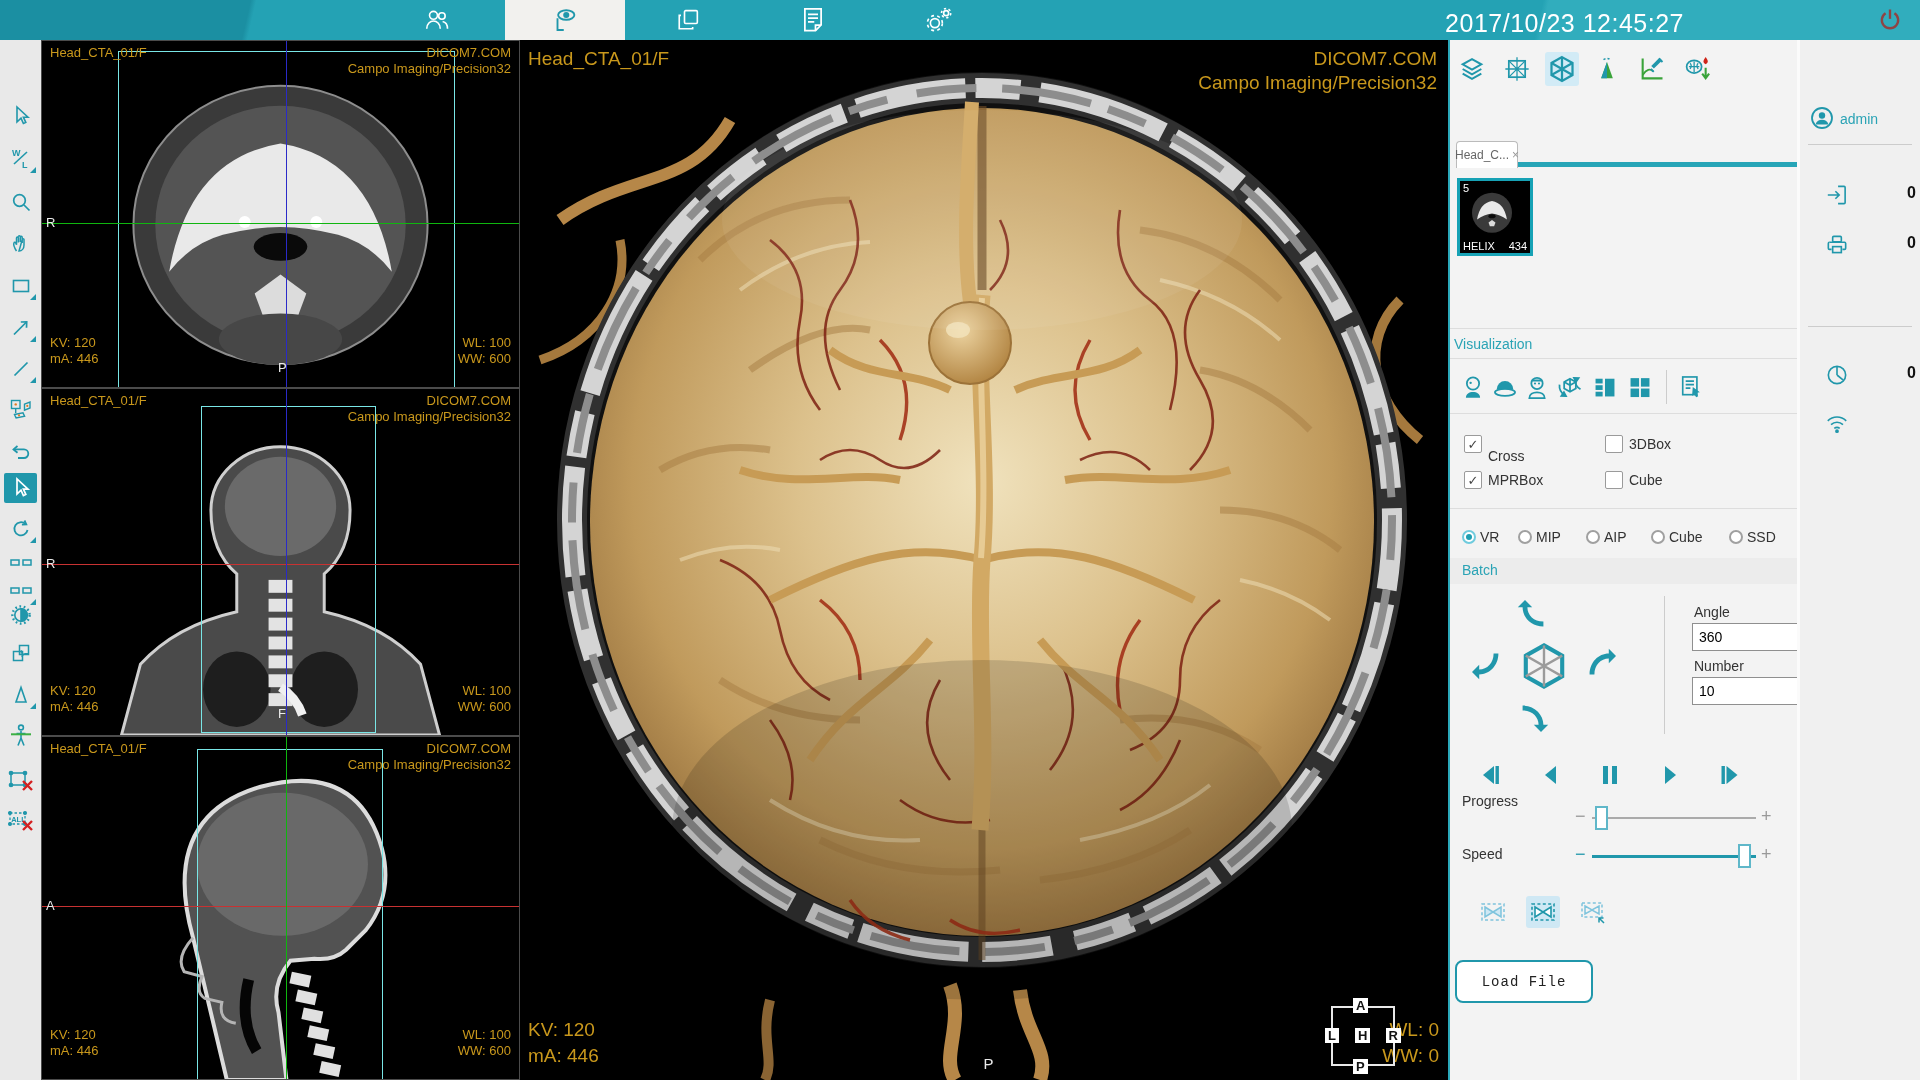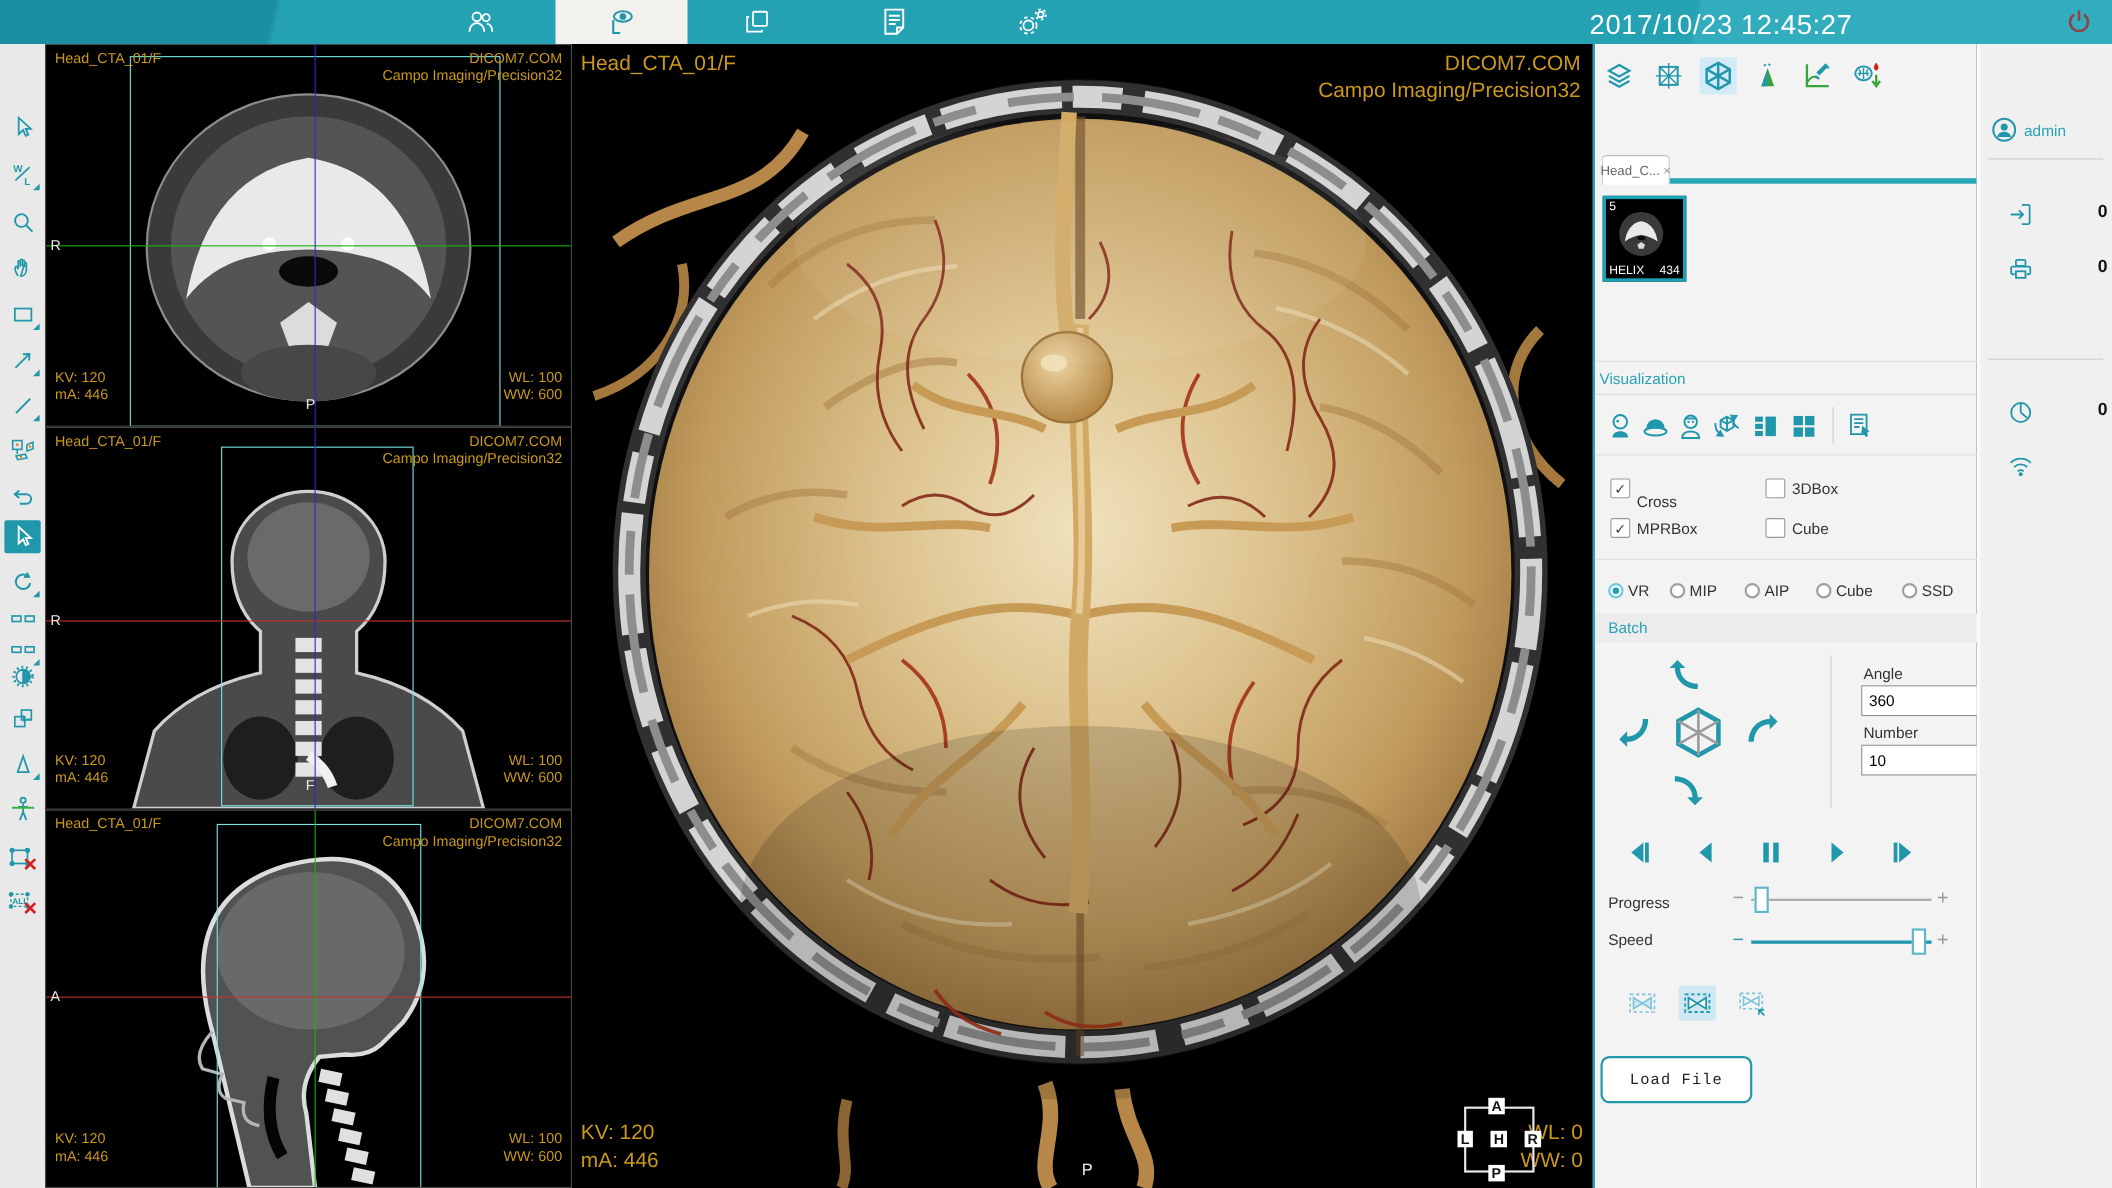--- a/index.html
+++ b/index.html
@@ -620,21 +620,21 @@
         <polygon points="8,4 19,13 8,22" fill="#2097ab"></polygon>
       </svg>
   </div>
   <div class="abs" style="left:267px;top:722px">
     <svg width="26" height="26" viewBox="0 0 26 26">
         <rect x="4.5" y="4" width="3.4" height="18" fill="#2097ab"></rect>
         <polygon points="9.5,4 20.5,13 9.5,22" fill="#2097ab"></polygon>
       </svg>
   </div>
 
-  <div class="lab" style="left:12px;top:772px">Progress</div>
+  <div class="lab" style="left:12px;top:753px">Progress</div>
   <div class="pm" style="left:125px;top:767px">−</div>
   <div class="trk" style="left:142px;top:777px;width:164px"></div>
   <div class="thm" style="left:145px;top:766px"></div>
   <div class="pm" style="left:311px;top:767px">+</div>
 
   <div class="lab" style="left:12px;top:806px">Speed</div>
   <div class="pm" style="left:125px;top:805px;color:#2097ab">−</div>
   <div class="trk sp" style="left:142px;top:815px;width:164px"></div>
   <div class="thm" style="left:288px;top:804px"></div>
   <div class="pm" style="left:311px;top:805px">+</div>

